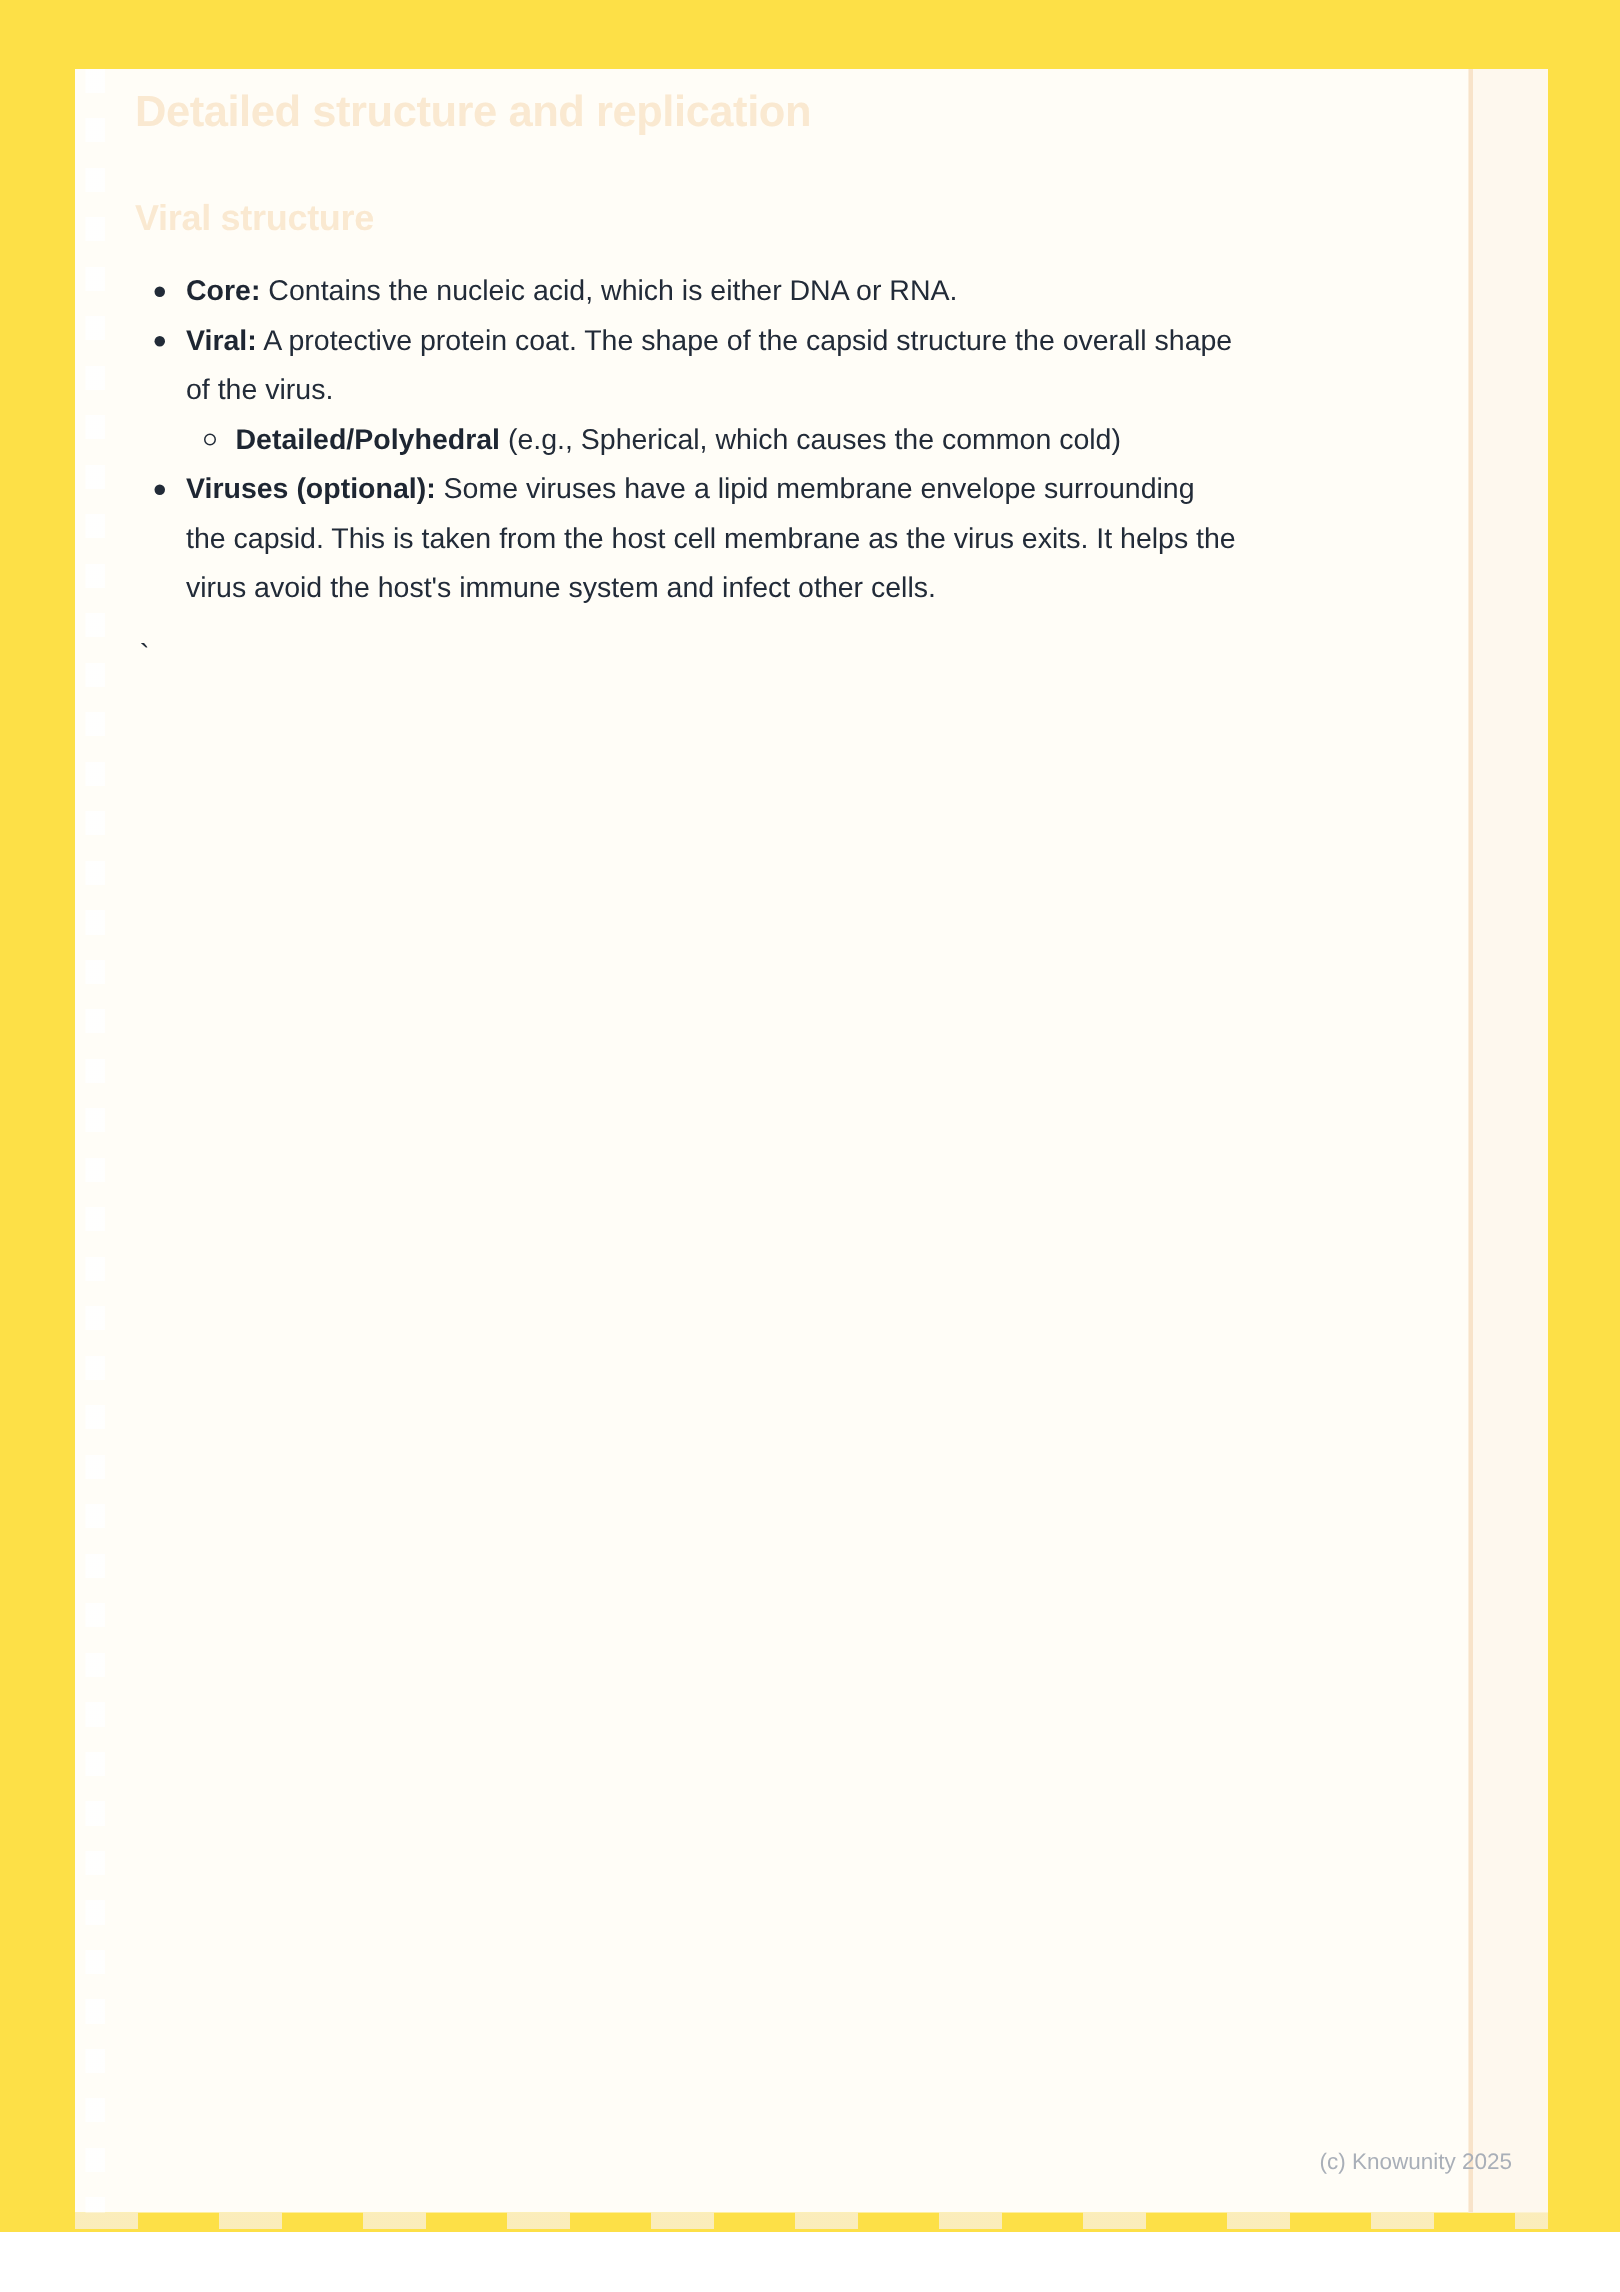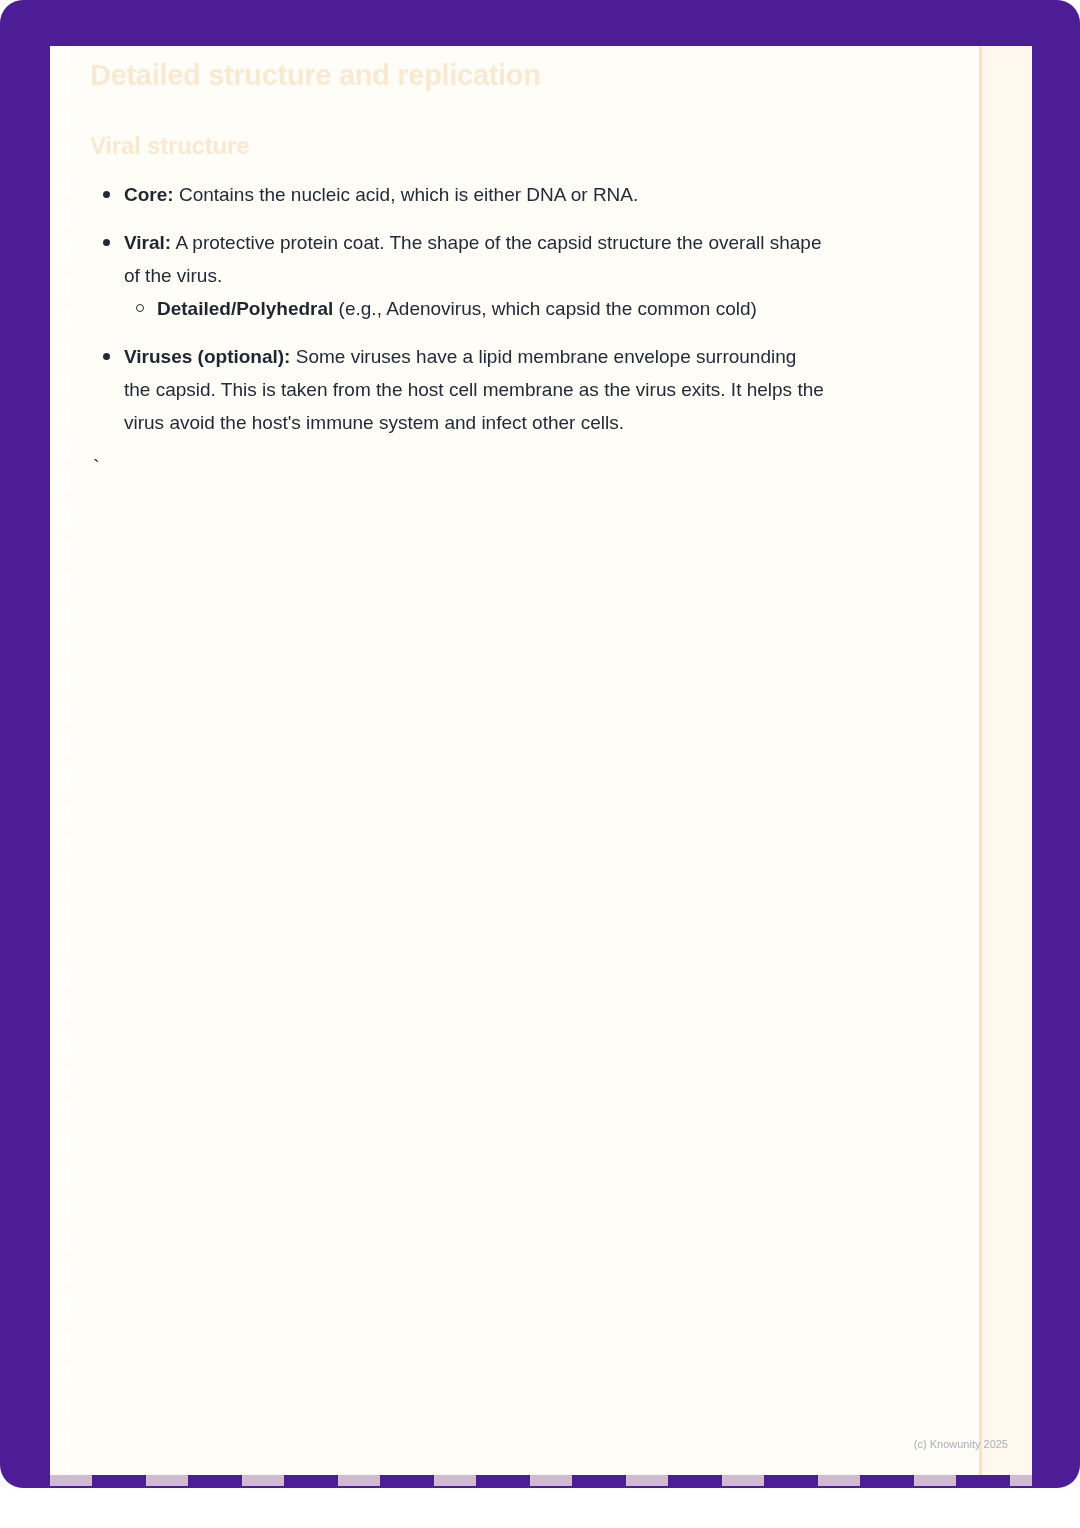--- a/index.html
+++ b/index.html
@@ -2,21 +2,21 @@
 <html><head>
 <meta charset="utf-8">
 <style>
   * { margin: 0; padding: 0; box-sizing: border-box; }
   html, body {
     width: 1080px; height: 1528px;
     background: #ffffff;
     font-family: "Liberation Sans", "DejaVu Sans", sans-serif;
     overflow: hidden;
   }
-  .canvas { position: relative; width: 1080px; height: 1488px; background: #4c1d95; border-radius: 23px; }
+  .canvas { position: relative; width: 1080px; height: 1488px; background: #fde047; }
 
   
   .page-card {
     position: absolute;
     left: 50px; top: 46px;
     width: 982px; height: 1429px;
     background: #FFFDF7;
   }
   
   .right-column {
@@ -75,21 +75,20 @@
   .intro {
     margin-top: 28px;
     font-size: 19px;
     line-height: 37px;
     text-align: justify;
     color: #222B38;
   }
   ul.main-list { margin-top: 17px; list-style: none; }
   li.l1 {
     position: relative;
-    margin-top: 15px;
     padding-left: 34px;
     font-size: 19px;
     line-height: 33px;
   }
   li.l1::before {
     content: "";
     position: absolute;
     left: 13px; top: 13px;
     width: 7px; height: 7px;
     border-radius: 50%;
@@ -117,21 +116,21 @@
   .stray-char {
     margin-top: 17px;
     margin-left: 3px;
     font-size: 20px;
     line-height: 22px;
     color: #222B38;
   }
   .footer-credit {
     position: absolute;
     right: 24px; bottom: 25px;
-    font-size: 11px;
+    font-size: 15px;
     color: #A9AFB8;
     z-index: 2;
   }
 </style>
 </head>
 <body>
 
 <div class="canvas">
   <div class="page-card">
 
@@ -146,21 +145,21 @@
 
       <ul class="main-list">
         <li class="l1">
           <strong>Core:</strong><span> Contains the nucleic acid, which is either DNA or RNA.</span>
         </li>
 
         <li class="l1">
           <strong>Viral:</strong><span> A protective protein coat. The shape of the capsid structure the overall shape of the virus.</span>
           <ul class="sub-list">
             <li class="l2">
-              <strong>Detailed/Polyhedral</strong><span> (e.g., Adenovirus, which capsid the common cold)</span>
+              <strong>Detailed/Polyhedral</strong><span> (e.g., Spherical, which causes the common cold)</span>
             </li>
           </ul>
         </li>
 
         <li class="l1">
           <strong>Viruses (optional):</strong><span> Some viruses have a lipid membrane envelope surrounding the capsid. This is taken from the host cell membrane as the virus exits. It helps the virus avoid the host's immune system and infect other cells.</span>
         </li>
       </ul>
 
       <div class="stray-char">`</div>

